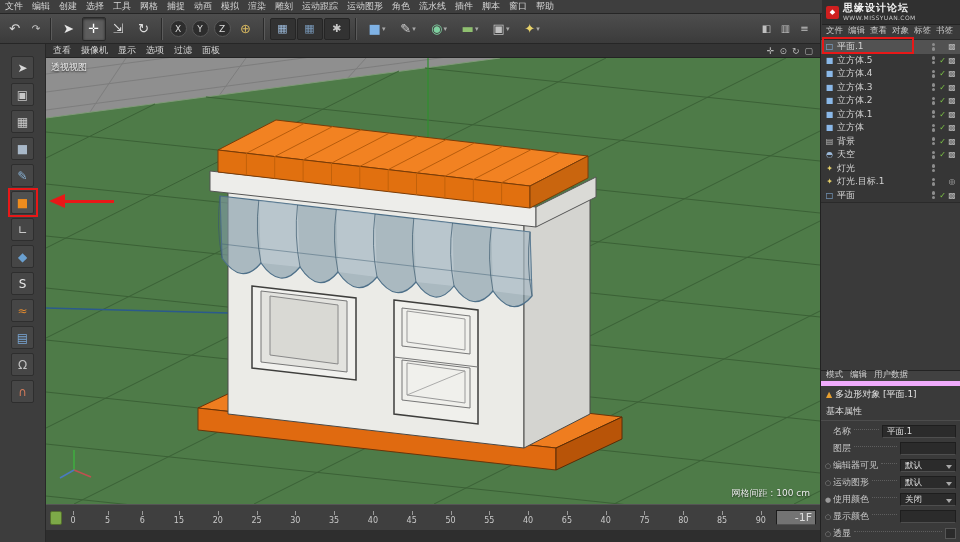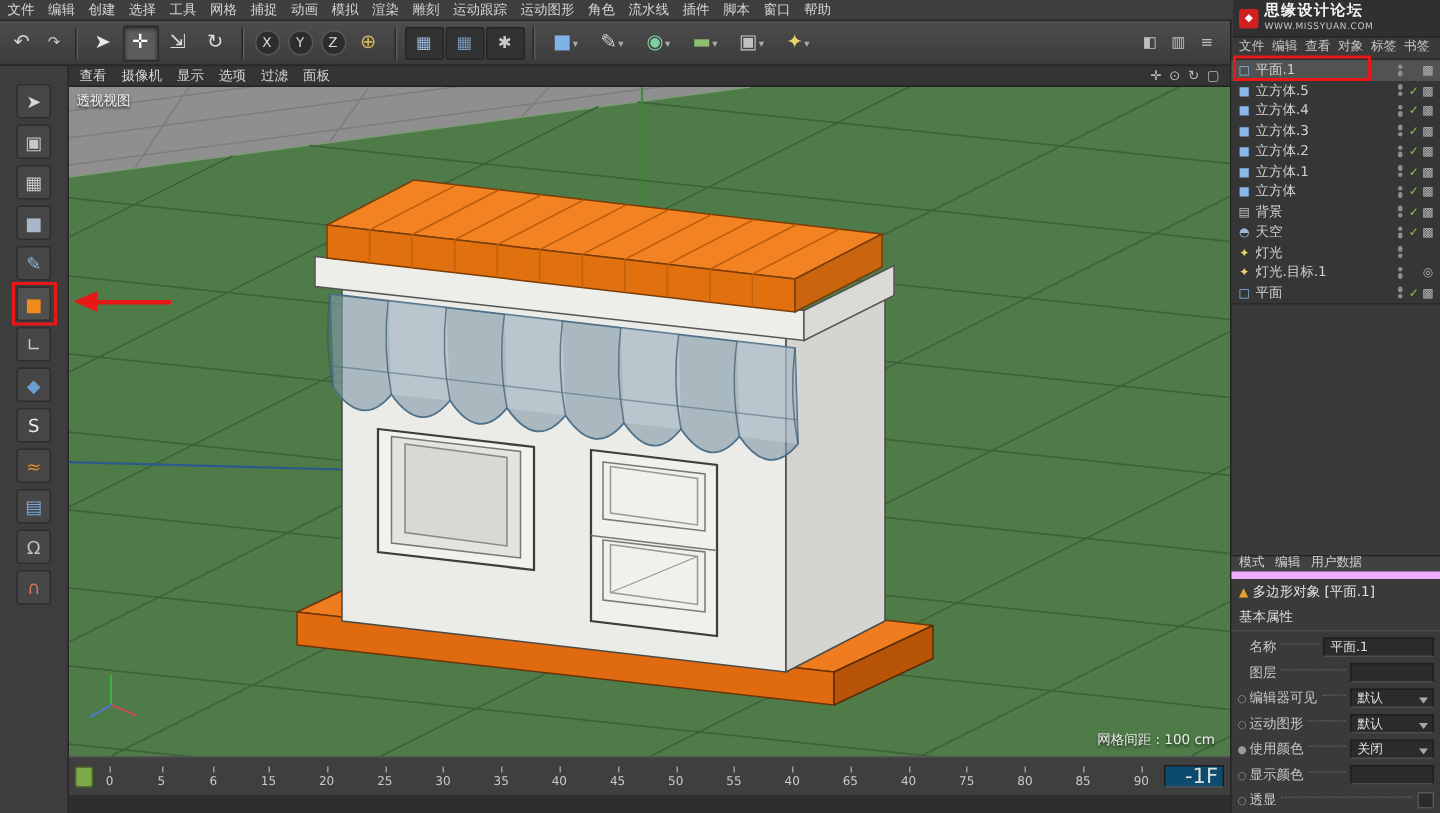--- a/index.html
+++ b/index.html
@@ -33,21 +33,21 @@
   .vp-canvas{position:relative;width:774px;height:446px;background:#000000;overflow:hidden}
   .vp-canvas svg{position:absolute;left:0;top:0}
   .vp-label{position:absolute;left:5px;top:3px;font-size:9px;color:#f0f0f0;text-shadow:0 1px 2px rgba(0,0,0,.8);z-index:5}
   .vp-grid-label{position:absolute;right:10px;bottom:4px;font-size:9px;color:#ececec;text-shadow:0 1px 2px rgba(0,0,0,.7);z-index:5}
   
   .timeline{height:26px;background:#3f3f3f;border-top:1px solid #555;display:flex;align-items:center;padding:0 4px}
   .tl-marker{width:12px;height:14px;background:#7da948;border:1px solid #546f2d;border-radius:2px;flex:none}
   .tl-ruler{flex:1;display:flex;justify-content:space-between;margin:0 10px 0 8px}
   .tick{font-size:8px;color:#c9c9c9;position:relative;padding-top:6px;min-width:6px;text-align:center}
   .tick::before{content:"";position:absolute;top:1px;left:50%;width:1px;height:4px;background:#9a9a9a}
-  .tl-field{width:40px;height:15px;background:#0c4a6e;border:1px solid #1c1c1c;border-bottom-color:#505050;color:#ddd;font-size:14px;display:flex;align-items:center;justify-content:flex-end;padding:0 3px;flex:none}
+  .tl-field{width:40px;height:15px;background:#737373;border:1px solid #1c1c1c;border-bottom-color:#505050;color:#ddd;font-size:11px;display:flex;align-items:center;justify-content:flex-end;padding:0 3px;flex:none}
   .statusbar{height:12px;background:#3a3a3a;border-top:1px solid #2b2b2b;position:relative}
   .ui-badge{position:absolute;left:405px;bottom:1px;display:flex;align-items:flex-end;gap:2px;z-index:40}
   .ui-badge .bq{width:26px;height:22px;background:#1f2429;border:1px solid #0b0e11;border-radius:5px;color:#fff;font-weight:bold;font-size:11px;display:flex;align-items:center;justify-content:center}
   .ui-badge .bs{font-size:8px;color:#cfd4d8;padding-bottom:2px}
   
   .rightpanel{width:140px;background:#3a3a3a;border-left:1px solid #222;display:flex;flex-direction:column;padding-top:10px}
   .om-menu{display:flex;gap:5px;padding:0 5px;height:13px;align-items:center;font-size:8.5px;color:#c5c5c5}
   .om-tree{margin-top:2px;background:#363636;border-top:1px solid #2a2a2a;border-bottom:1px solid #2a2a2a}
   .orow{height:13.5px;display:flex;align-items:center;padding:0 3px;font-size:9px;color:#d2d2d2}
   .oicon{width:11px;font-size:8px;text-align:center;margin-right:2px;flex:none}

